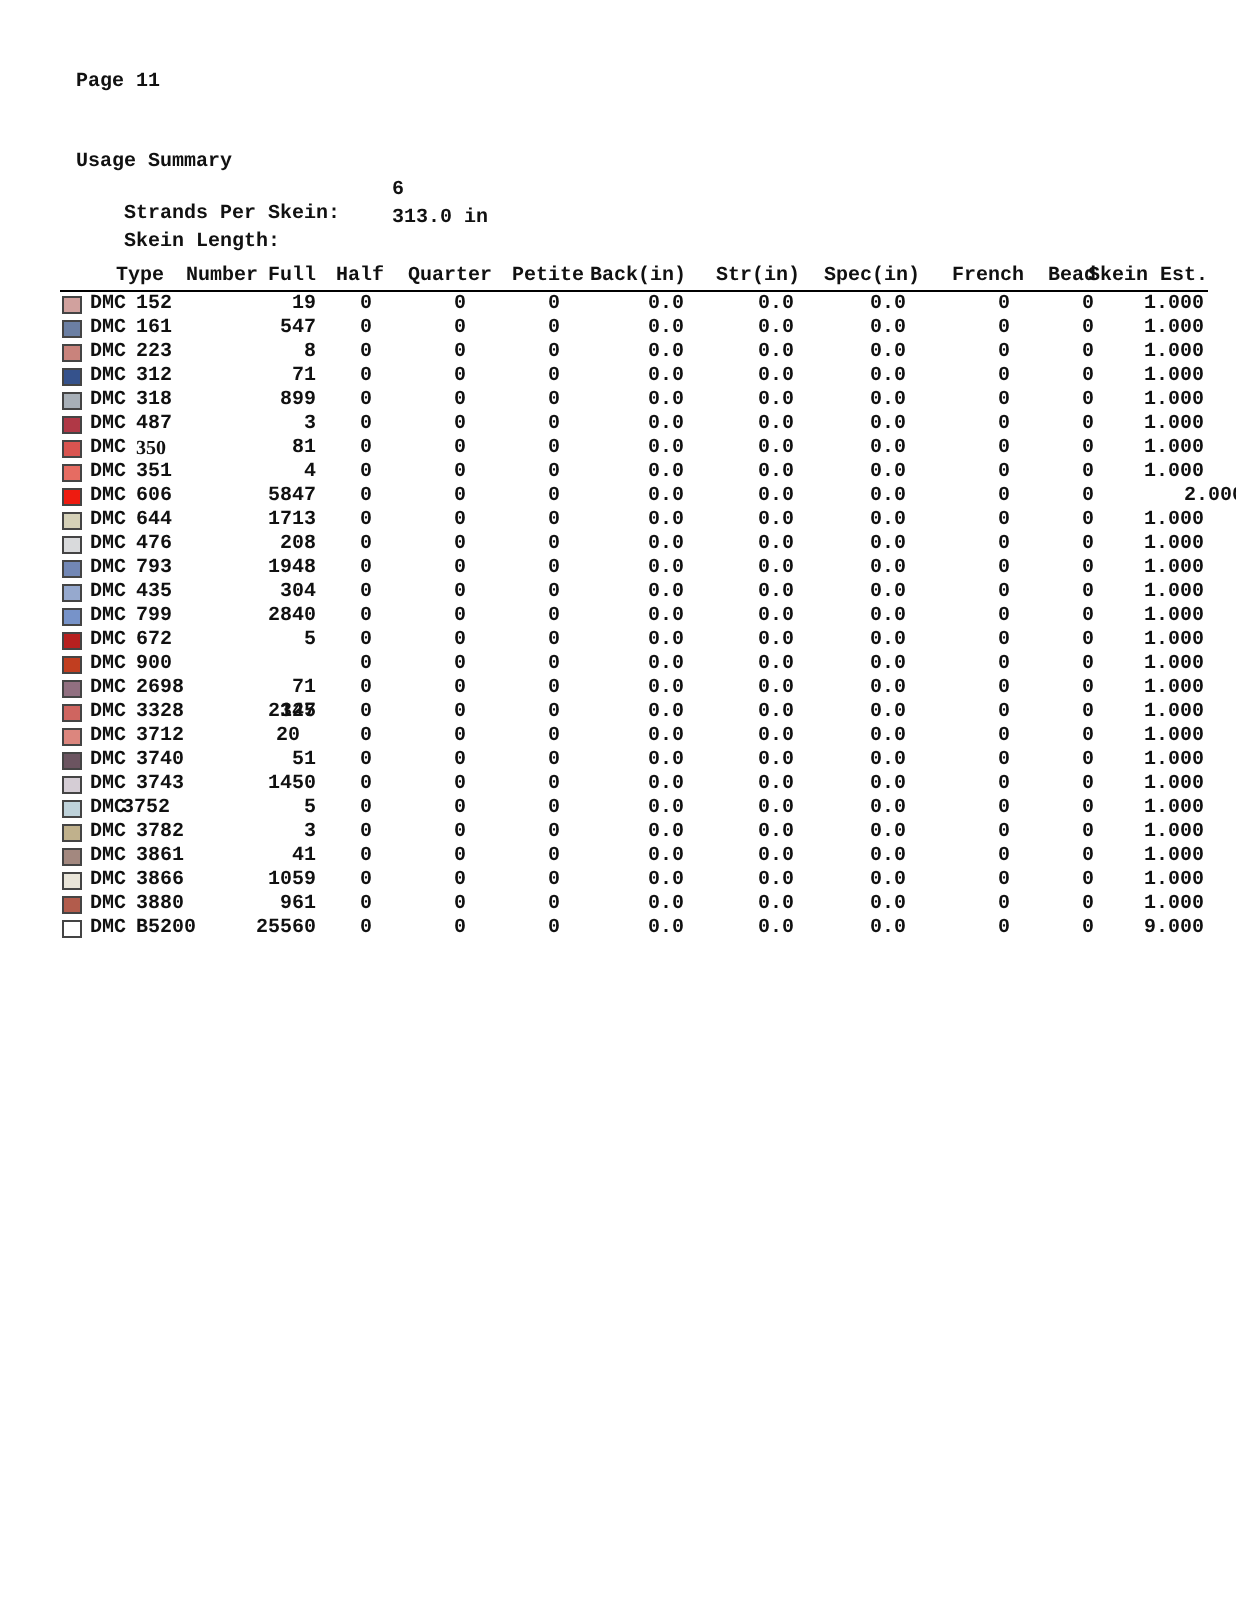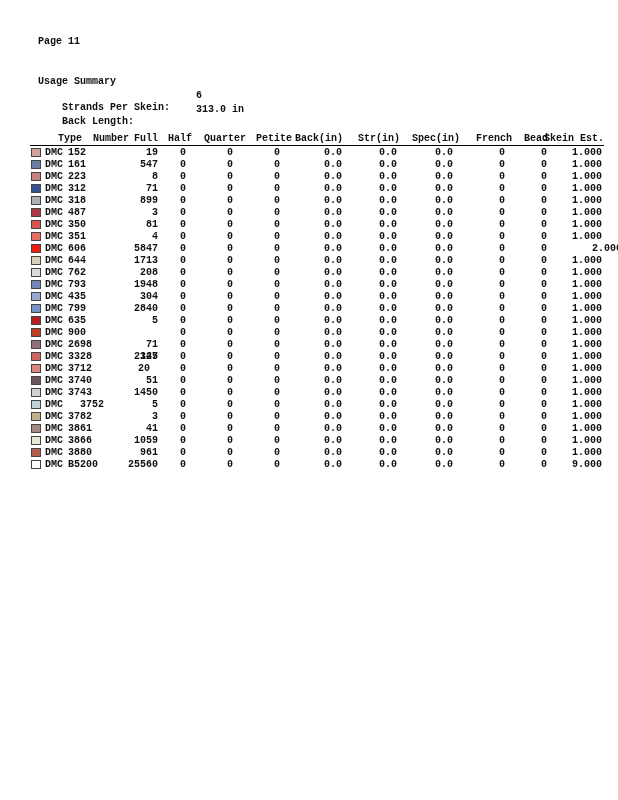--- a/index.html
+++ b/index.html
@@ -43,21 +43,21 @@
   <div class="abs pgnum">Page 11</div>
 
   <div class="abs s-title">Usage Summary</div>
 
   <div class="abs s-line1">
     <span class="lbl">Strands Per Skein:</span>
     <span class="s-val">6</span>
   </div>
 
   <div class="abs s-line2">
-    <span class="lbl">Back Length:</span>
+    <span class="lbl">Skein Length:</span>
     <span class="s-val">313.0 in</span>
   </div>
 
   <div class="tbl">
     <div class="thead" id="thead">
         <span class="cell" style="left: 58px;">Type</span>
         <span class="cell" style="left: 93px;">Number</span>
         <span class="cell r" style="left: 68px;">Full</span>
         <span class="cell r" style="left: 102px;">Half</span>
         <span class="cell r" style="left: 156px;">Quarter</span>
@@ -157,21 +157,21 @@
           <span class="cell r" style="left: 252px;">0.0</span>
           <span class="cell r" style="left: 307px;">0.0</span>
           <span class="cell r" style="left: 363px;">0.0</span>
           <span class="cell r" style="left: 415px;">0</span>
           <span class="cell r" style="left: 457px;">0</span>
           <span class="cell r" style="left: 512px;">1.000</span>
         </div>
         <div class="row">
           <div class="swatch" style="background: rgb(217, 84, 80);"></div>
           <span class="cell" style="left: 45px;">DMC</span>
-          <span class="cell" style="left: 68px;">350</span>
+          <span class="cell" style="left: 68px; font-family: Liberation Serif, serif;">350</span>
           <span class="cell r" style="left: 68px;">81</span>
           <span class="cell r" style="left: 96px;">0</span>
           <span class="cell r" style="left: 143px;">0</span>
           <span class="cell r" style="left: 190px;">0</span>
           <span class="cell r" style="left: 252px;">0.0</span>
           <span class="cell r" style="left: 307px;">0.0</span>
           <span class="cell r" style="left: 363px;">0.0</span>
           <span class="cell r" style="left: 415px;">0</span>
           <span class="cell r" style="left: 457px;">0</span>
           <span class="cell r" style="left: 512px;">1.000</span>
@@ -217,21 +217,21 @@
           <span class="cell r" style="left: 252px;">0.0</span>
           <span class="cell r" style="left: 307px;">0.0</span>
           <span class="cell r" style="left: 363px;">0.0</span>
           <span class="cell r" style="left: 415px;">0</span>
           <span class="cell r" style="left: 457px;">0</span>
           <span class="cell r" style="left: 512px;">1.000</span>
         </div>
         <div class="row">
           <div class="swatch" style="background: rgb(217, 218, 220);"></div>
           <span class="cell" style="left: 45px;">DMC</span>
-          <span class="cell" style="left: 68px;">762</span>
+          <span class="cell" style="left: 68px;">476</span>
           <span class="cell r" style="left: 68px;">208</span>
           <span class="cell r" style="left: 96px;">0</span>
           <span class="cell r" style="left: 143px;">0</span>
           <span class="cell r" style="left: 190px;">0</span>
           <span class="cell r" style="left: 252px;">0.0</span>
           <span class="cell r" style="left: 307px;">0.0</span>
           <span class="cell r" style="left: 363px;">0.0</span>
           <span class="cell r" style="left: 415px;">0</span>
           <span class="cell r" style="left: 457px;">0</span>
           <span class="cell r" style="left: 512px;">1.000</span>
@@ -277,21 +277,21 @@
           <span class="cell r" style="left: 252px;">0.0</span>
           <span class="cell r" style="left: 307px;">0.0</span>
           <span class="cell r" style="left: 363px;">0.0</span>
           <span class="cell r" style="left: 415px;">0</span>
           <span class="cell r" style="left: 457px;">0</span>
           <span class="cell r" style="left: 512px;">1.000</span>
         </div>
         <div class="row">
           <div class="swatch" style="background: rgb(183, 32, 31);"></div>
           <span class="cell" style="left: 45px;">DMC</span>
-          <span class="cell" style="left: 68px;">635</span>
+          <span class="cell" style="left: 68px;">672</span>
           <span class="cell r" style="left: 68px;">5</span>
           <span class="cell r" style="left: 96px;">0</span>
           <span class="cell r" style="left: 143px;">0</span>
           <span class="cell r" style="left: 190px;">0</span>
           <span class="cell r" style="left: 252px;">0.0</span>
           <span class="cell r" style="left: 307px;">0.0</span>
           <span class="cell r" style="left: 363px;">0.0</span>
           <span class="cell r" style="left: 415px;">0</span>
           <span class="cell r" style="left: 457px;">0</span>
           <span class="cell r" style="left: 512px;">1.000</span>
@@ -382,21 +382,21 @@
           <span class="cell r" style="left: 252px;">0.0</span>
           <span class="cell r" style="left: 307px;">0.0</span>
           <span class="cell r" style="left: 363px;">0.0</span>
           <span class="cell r" style="left: 415px;">0</span>
           <span class="cell r" style="left: 457px;">0</span>
           <span class="cell r" style="left: 512px;">1.000</span>
         </div>
         <div class="row">
           <div class="swatch" style="background: rgb(190, 210, 218);"></div>
           <span class="cell" style="left: 45px;">DMC</span>
-          <span class="cell" style="left: 80px;">3752</span>
+          <span class="cell" style="left: 61px;">3752</span>
           <span class="cell r" style="left: 68px;">5</span>
           <span class="cell r" style="left: 96px;">0</span>
           <span class="cell r" style="left: 143px;">0</span>
           <span class="cell r" style="left: 190px;">0</span>
           <span class="cell r" style="left: 252px;">0.0</span>
           <span class="cell r" style="left: 307px;">0.0</span>
           <span class="cell r" style="left: 363px;">0.0</span>
           <span class="cell r" style="left: 415px;">0</span>
           <span class="cell r" style="left: 457px;">0</span>
           <span class="cell r" style="left: 512px;">1.000</span>

